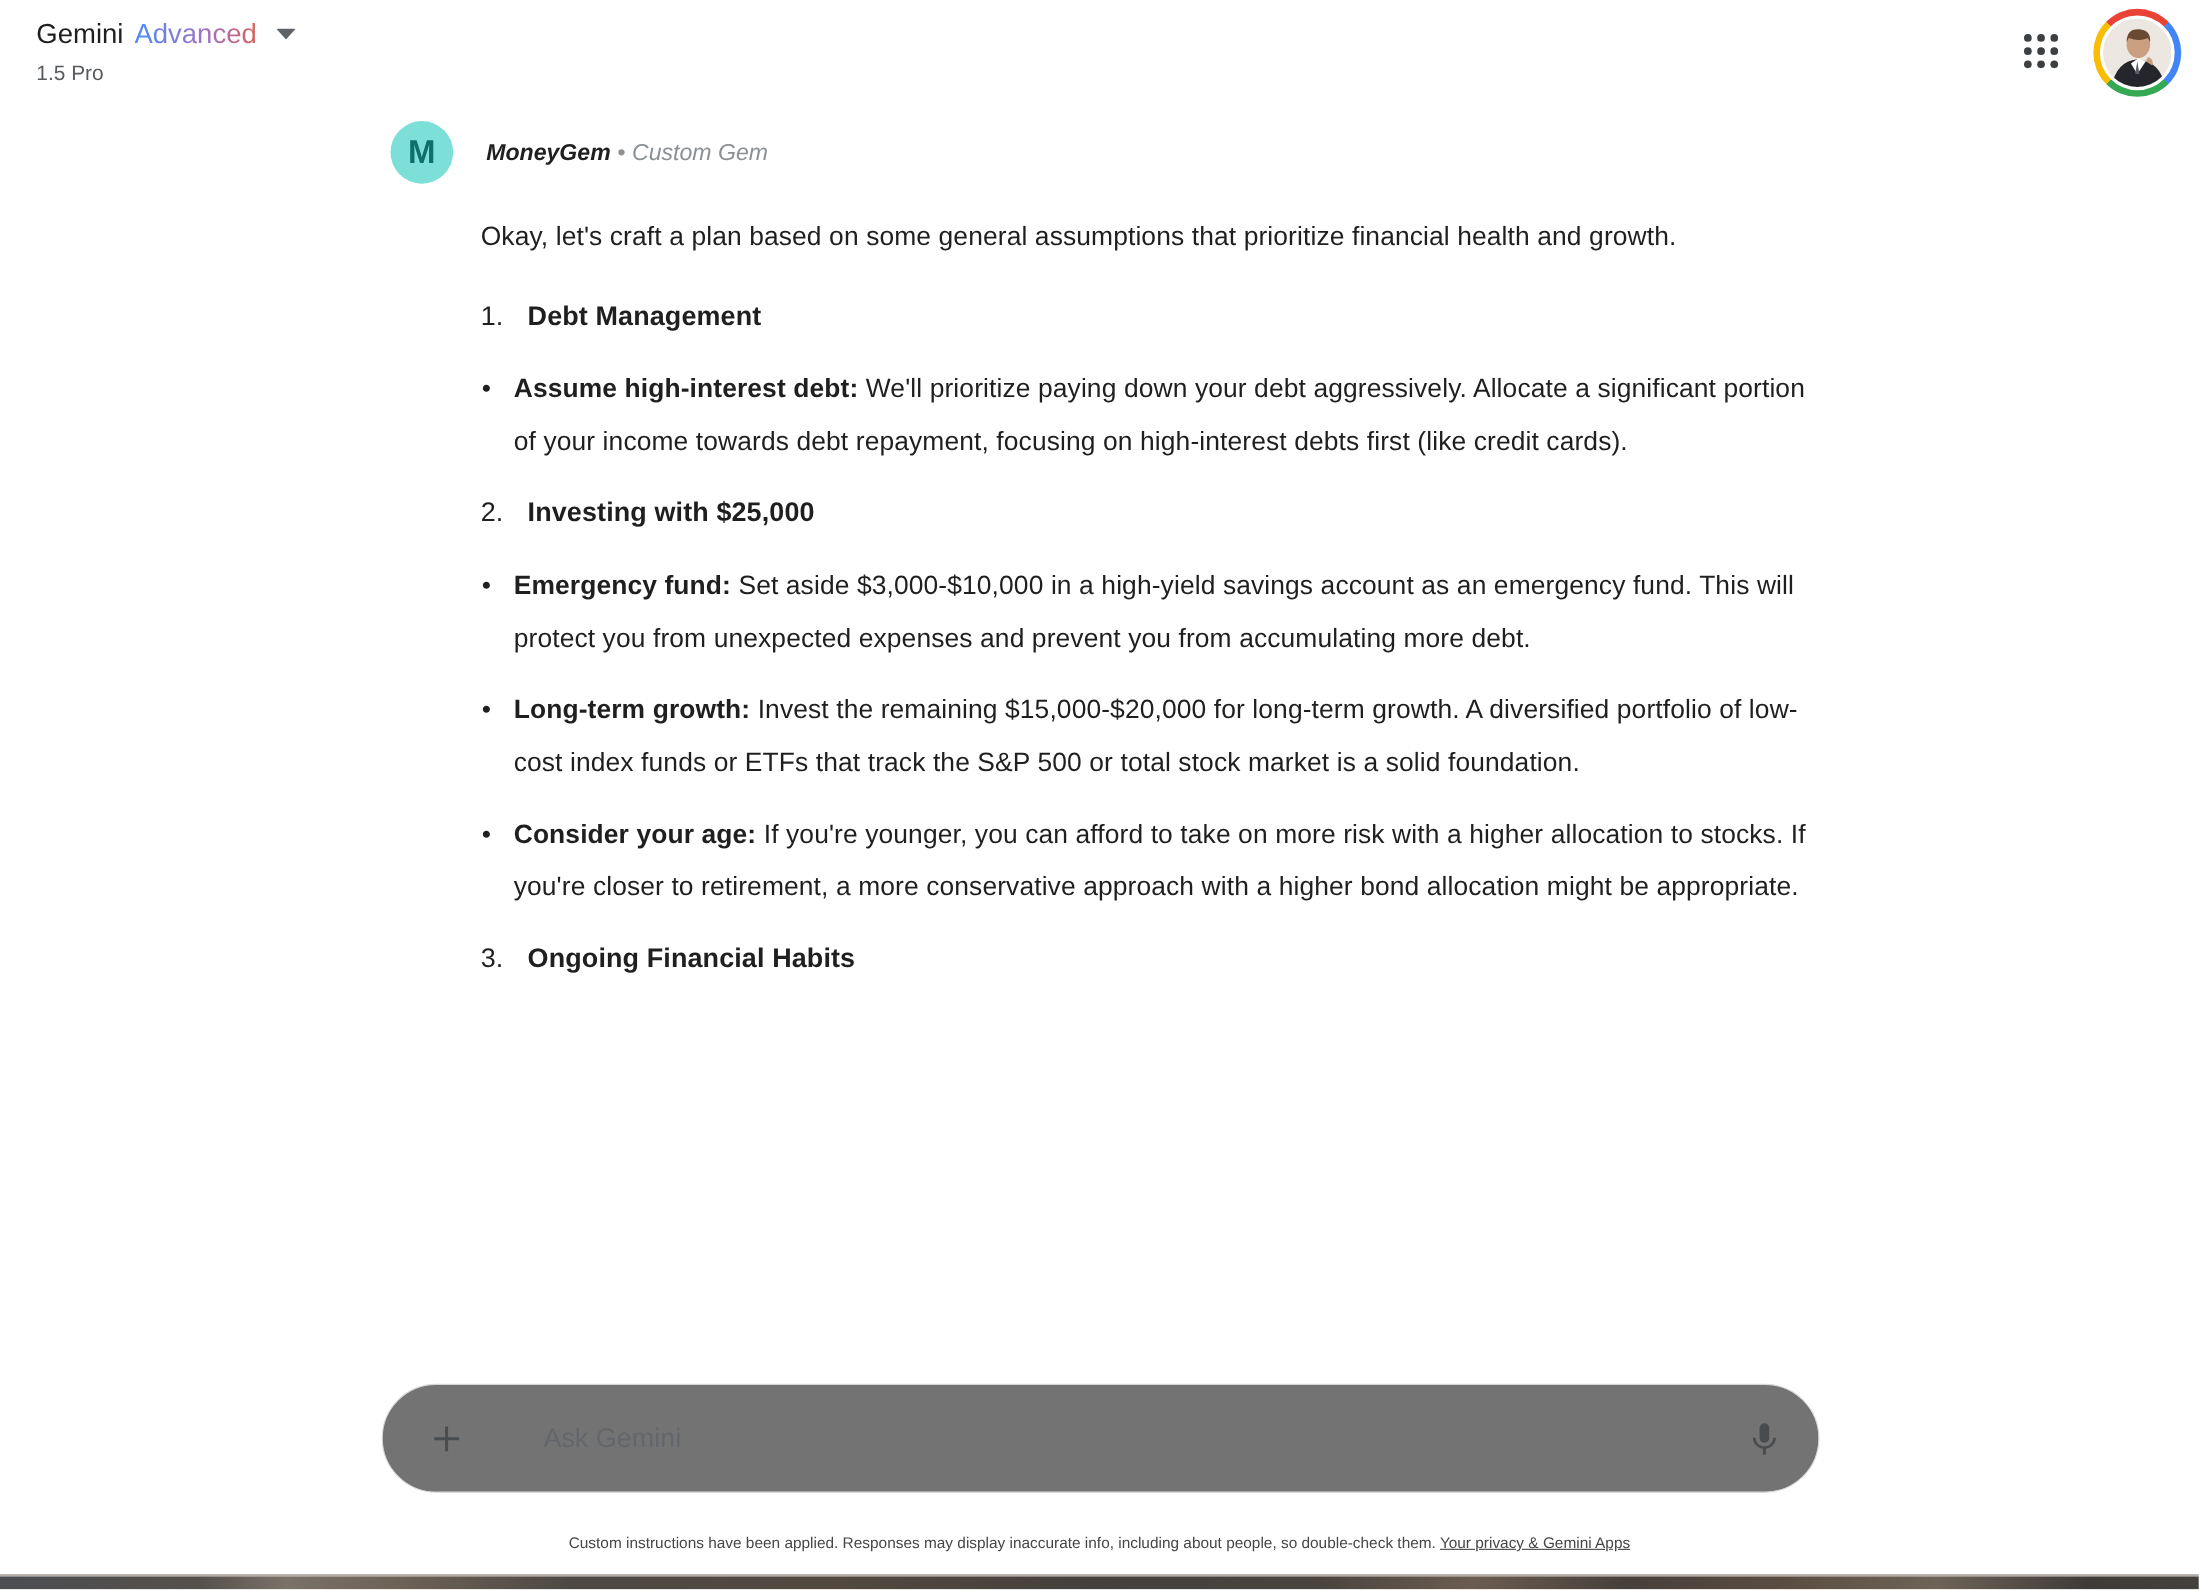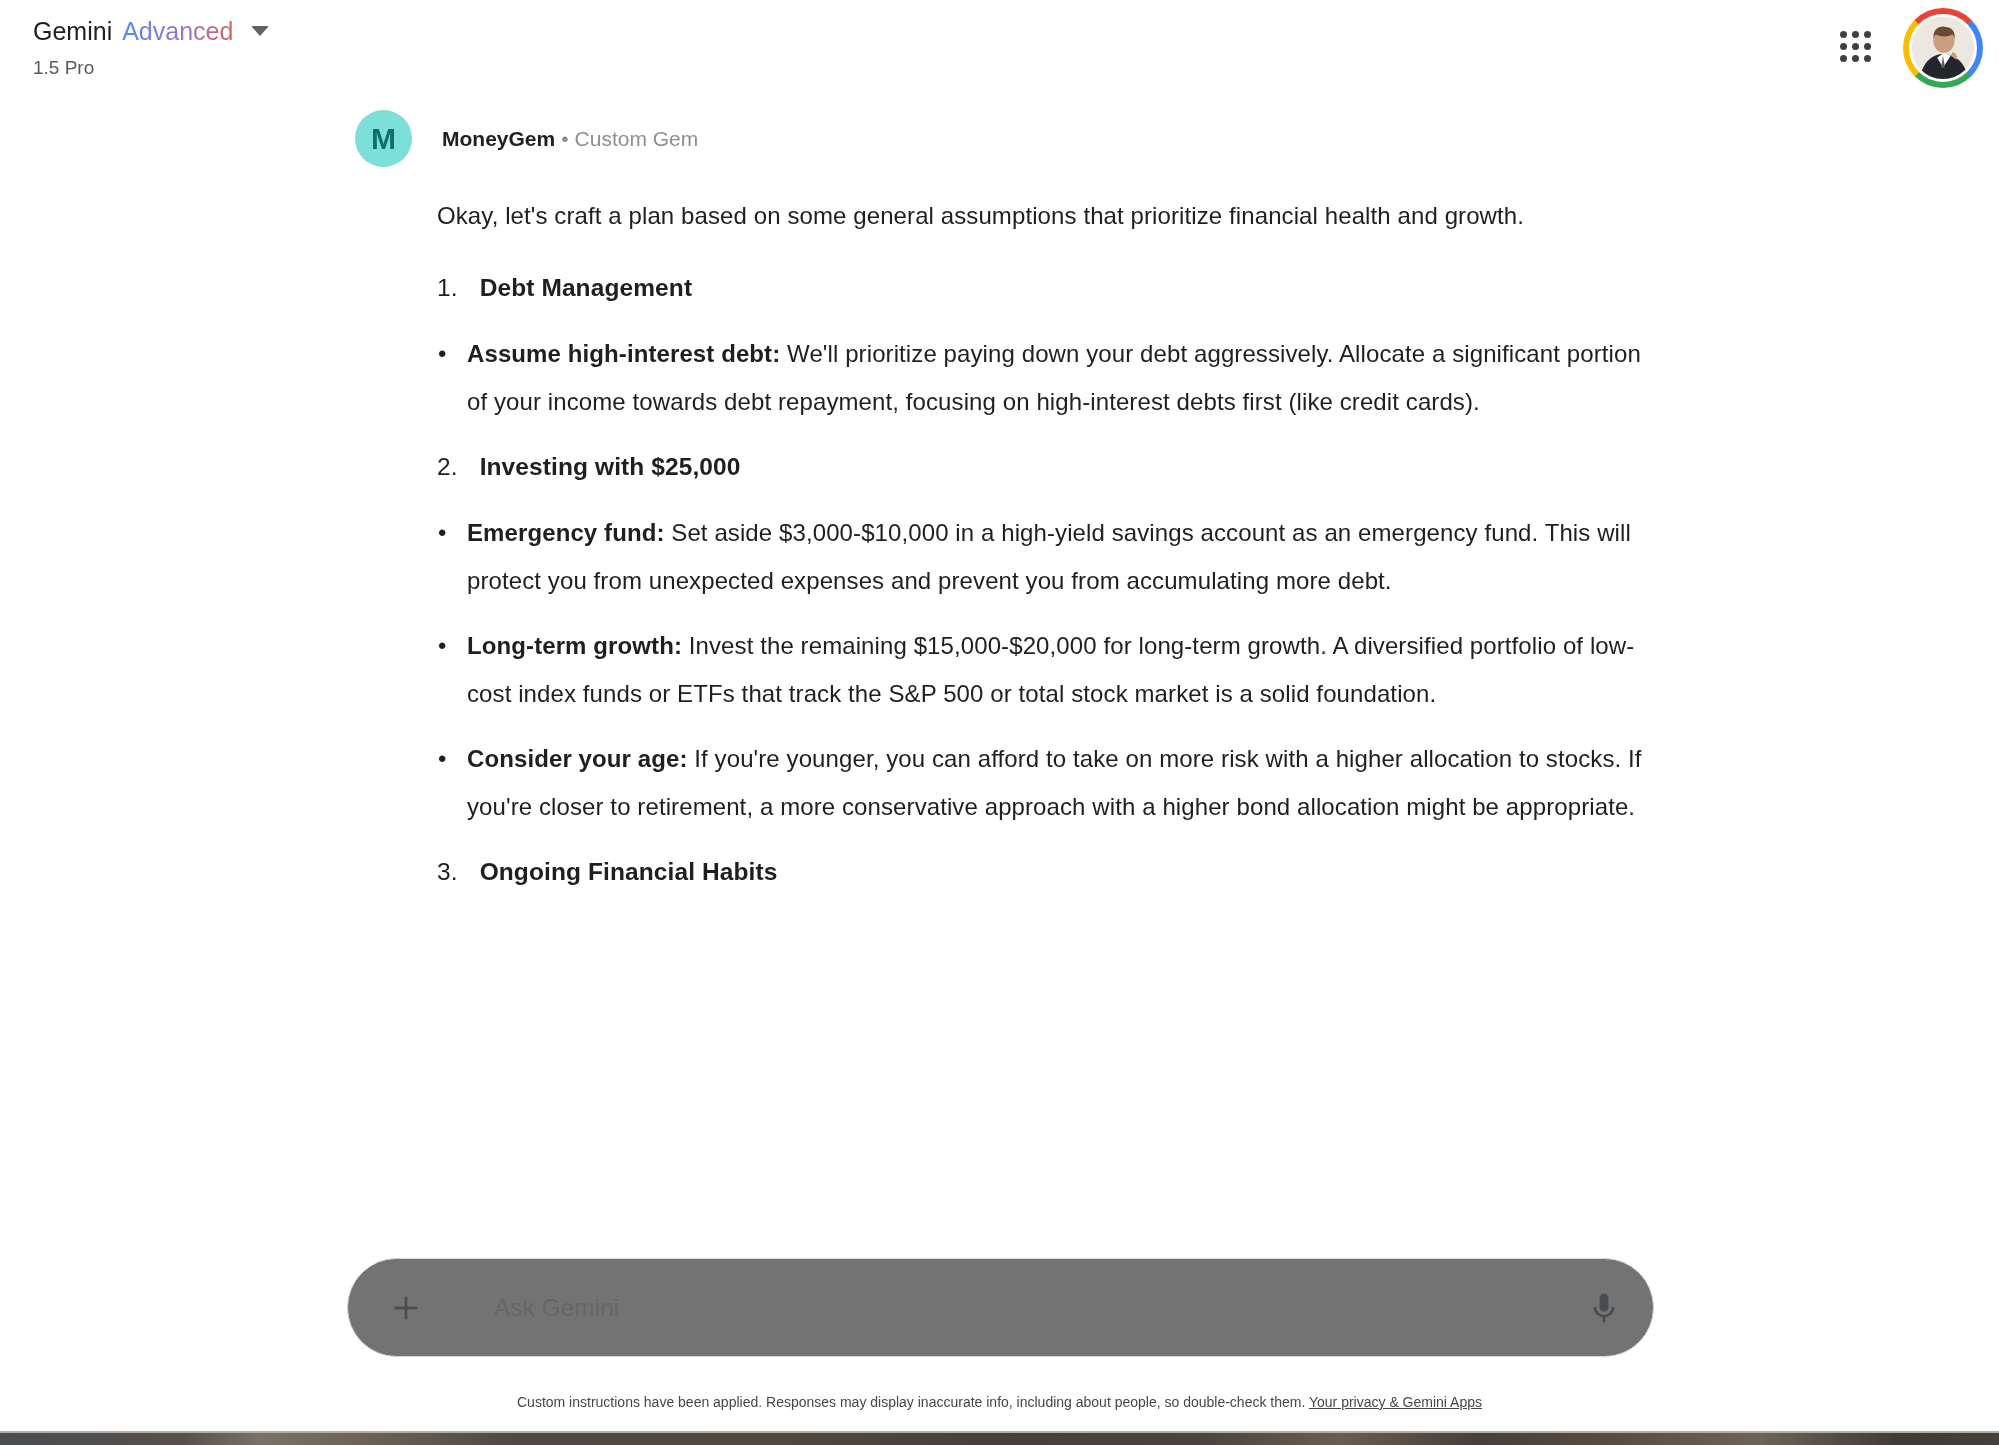--- a/index.html
+++ b/index.html
@@ -97,21 +97,21 @@
   }
   .gem-avatar {
     width: 57px; height: 57px;
     border-radius: 50%;
     background: #7de0d8;
     display: flex; align-items: center; justify-content: center;
     font-size: 30px;
     font-weight: 700;
     color: #0f6f6b;
   }
-  .gem-title { font-size: 21px; line-height: 26px; }
+  .gem-title { font-size: 21px; line-height: 26px; font-style: italic; }
   .gem-name { font-weight: 700; color: #1f1f1f; }
   .gem-sep { color: #8b9095; margin: 0 6px; }
   .gem-type { color: #8b9095; }
 
   
   .msg-body {
     position: absolute;
     left: 437px;
     top: 192px;
     width: 1238px;

